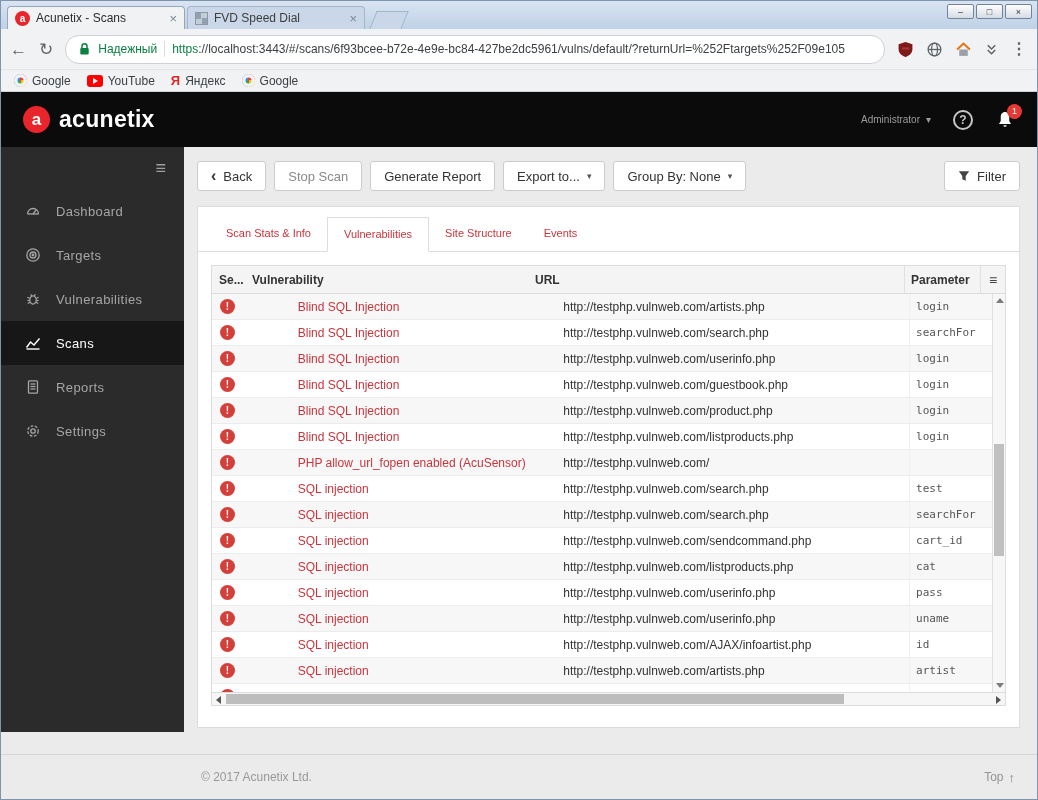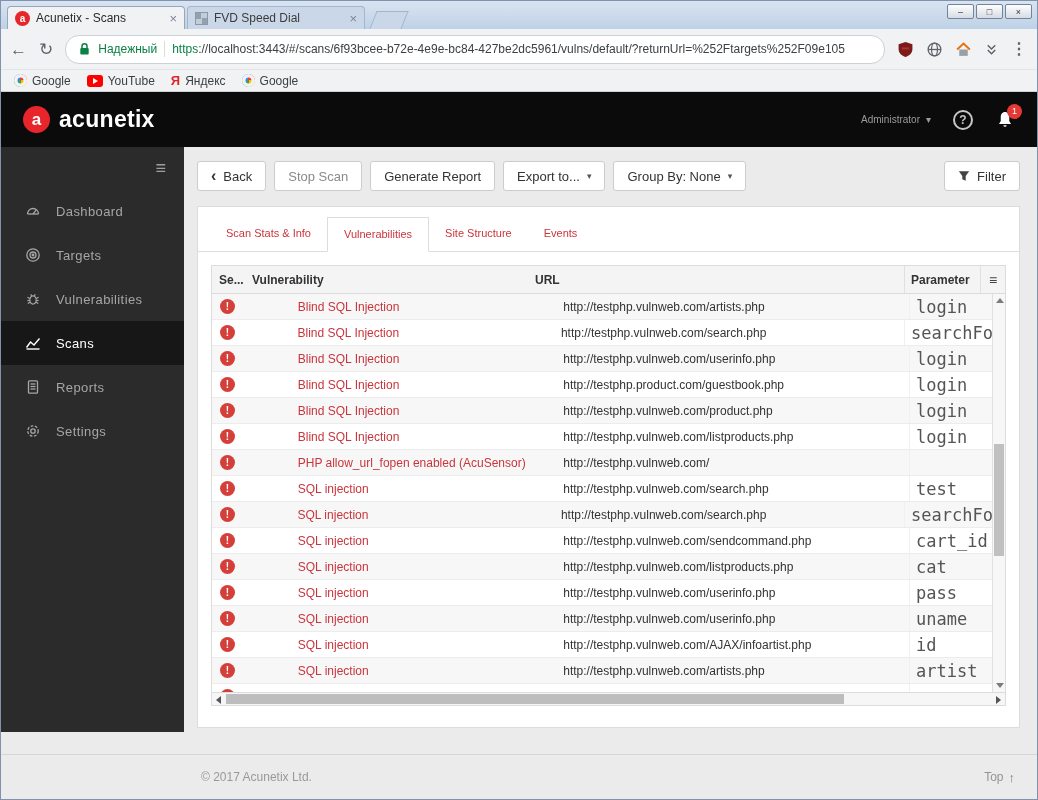--- a/index.html
+++ b/index.html
@@ -100,21 +100,21 @@
   .tbody { display:flex; height:398px; overflow:hidden; }
   .rows-col { width:780px; }
   .row { display:flex; align-items:center; height:26px; border-bottom:1px solid #ececec; font-size:12px; }
   .row:nth-child(odd) { background:#f7f7f7; }
   .b-sev { width:36px; display:flex; }
   .sev-ico { width:15px; height:15px; border-radius:50%; background:#d43f3a; color:#fff; font-weight:bold;
              font-size:10px; display:flex; align-items:center; justify-content:center; margin-left:8px; }
   .b-vuln { width:283px; padding-left:4px; color:#c9353c; white-space:nowrap; overflow:hidden;margin-left:48px; }
   .b-url { width:373px; padding-left:4px; color:#333; white-space:nowrap; overflow:hidden; }
   .b-param { width:88px; padding-left:6px; border-left:1px solid #f0f0f0; align-self:stretch; display:flex;
-             align-items:center; font-family:"DejaVu Sans Mono",monospace; font-size:17px; color:#555; }
+             align-items:center; font-family:"DejaVu Sans Mono",monospace; font-size:11px; color:#555; }
   .vscroll { width:13px; background:#f7f7f7; border-left:1px solid #e0e0e0; position:relative; }
   .vs-thumb { position:absolute; left:1px; right:1px; top:150px; height:112px; background:#c0c0c0; }
   .tri { width:0; height:0; position:absolute; left:3px; }
   .tri-up { top:4px; border-left:4px solid transparent; border-right:4px solid transparent; border-bottom:5px solid #7c7c7c; }
   .tri-dn { bottom:4px; border-left:4px solid transparent; border-right:4px solid transparent; border-top:5px solid #7c7c7c; }
   .hscroll { height:13px; border-top:1px solid #dcdcdc; background:#f6f6f6; position:relative; }
   .hs-thumb { position:absolute; top:1px; bottom:1px; left:14px; width:618px; background:#bdbdbd; }
   .tri-l { top:3px; left:4px; border-top:4px solid transparent; border-bottom:4px solid transparent; border-right:5px solid #555; }
   .tri-r { top:3px; left:auto; right:4px; border-top:4px solid transparent; border-bottom:4px solid transparent; border-left:5px solid #555; }
 
@@ -358,21 +358,21 @@
     <span class="b-vuln">Blind SQL Injection</span>
     <span class="b-url">http://testphp.vulnweb.com/userinfo.php</span>
     <span class="b-param">login</span>
   </div>
 
   <div class="row">
     <span class="b-sev">
                     <span class="sev-ico">!</span>
                   </span>
     <span class="b-vuln">Blind SQL Injection</span>
-    <span class="b-url">http://testphp.product.com/guestbook.php</span>
+    <span class="b-url">http://testphp.vulnweb.com/guestbook.php</span>
     <span class="b-param">login</span>
   </div>
 
   <div class="row">
     <span class="b-sev">
                     <span class="sev-ico">!</span>
                   </span>
     <span class="b-vuln">Blind SQL Injection</span>
     <span class="b-url">http://testphp.vulnweb.com/product.php</span>
     <span class="b-param">login</span>

